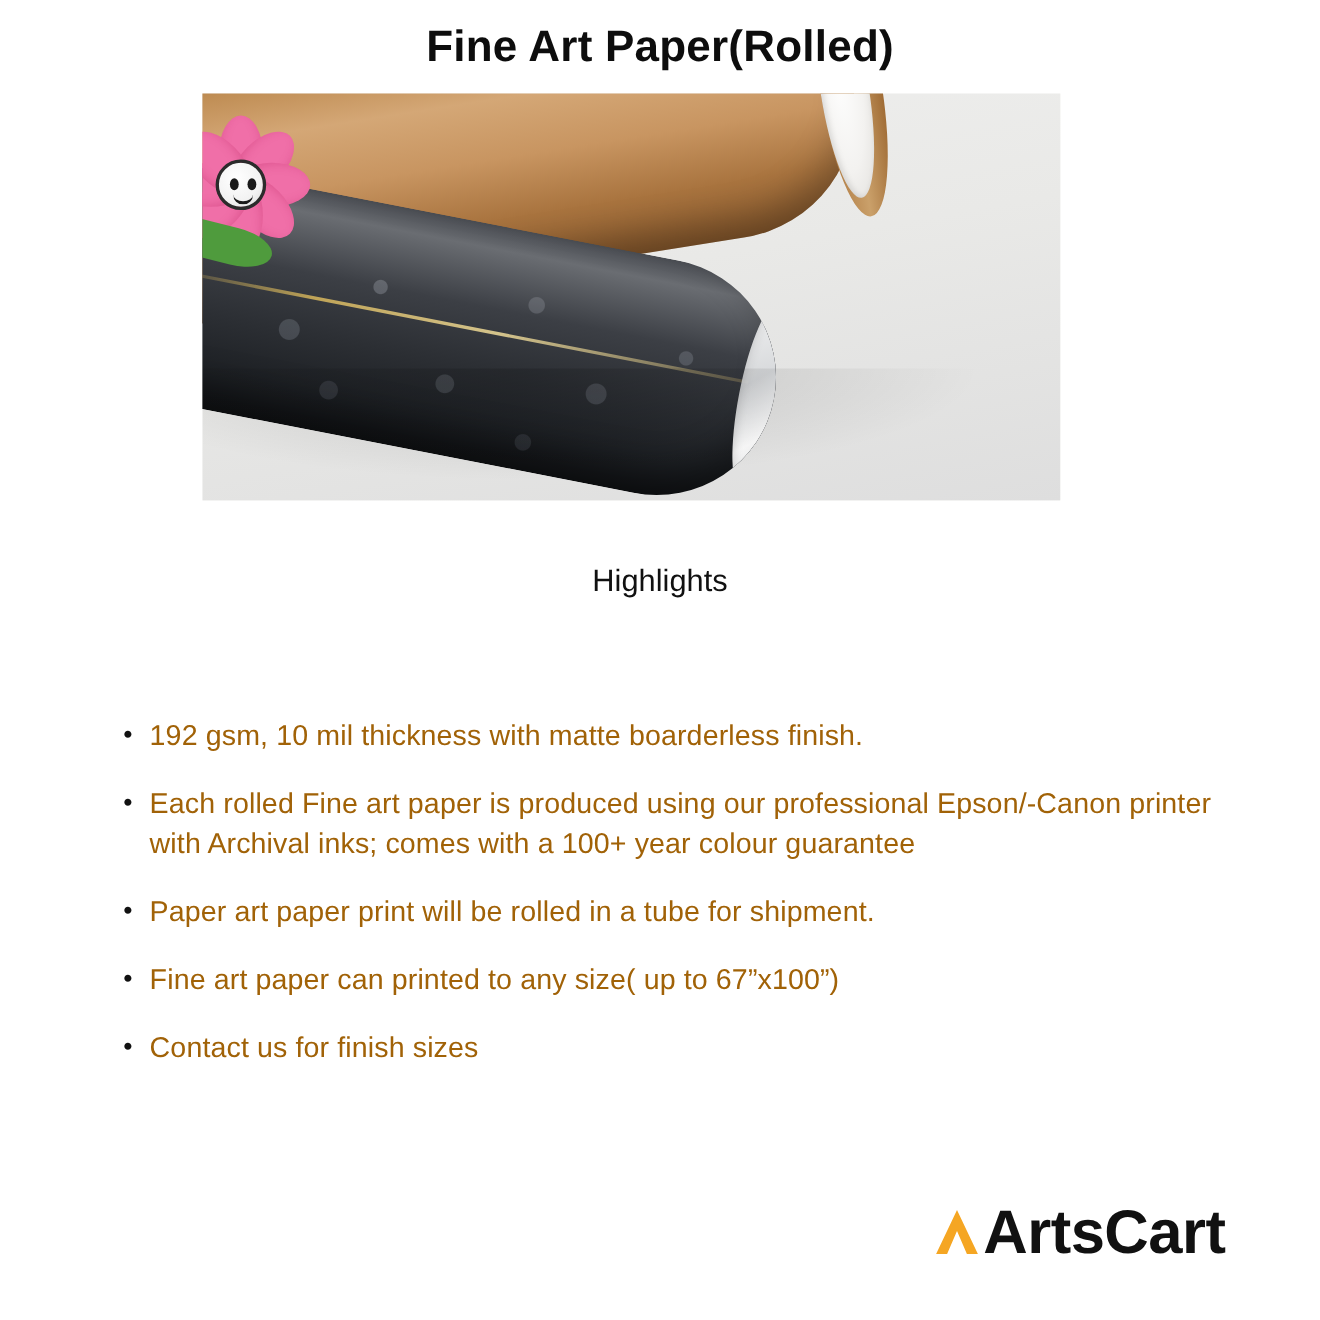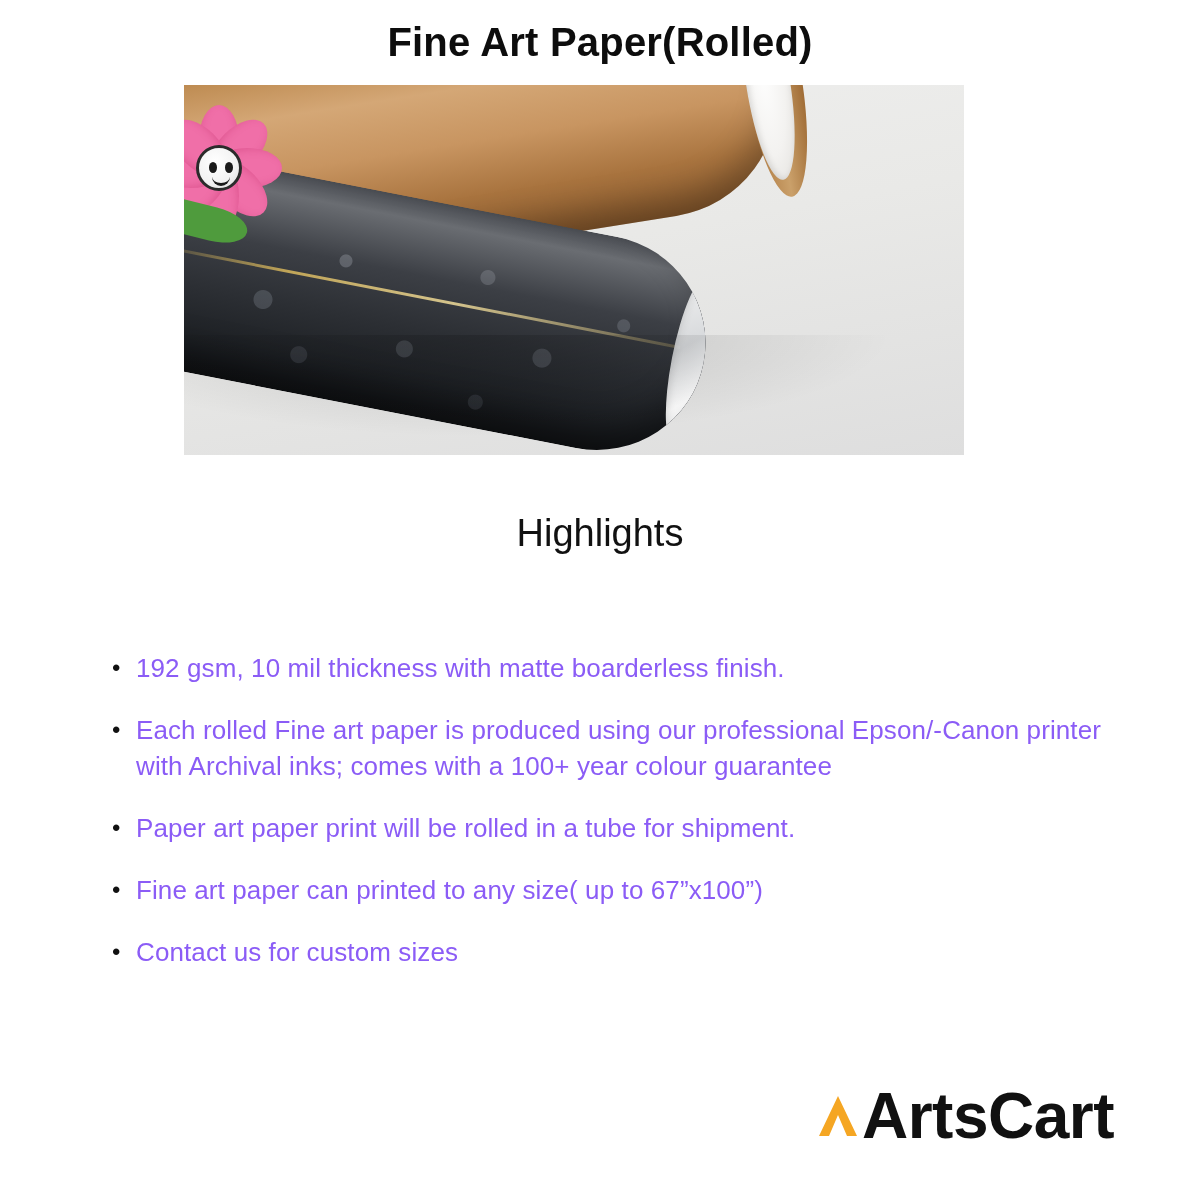--- a/index.html
+++ b/index.html
@@ -237,21 +237,21 @@
     transform: rotate(14deg);
   }
 
   
   .section-title {
     position: absolute;
     top: 512px;
     left: 0;
     width: 1200px;
     text-align: center;
-    font-size: 38px;
+    font-size: 28px;
     font-weight: normal;
     color: #111111;
   }
 
   .bullets {
     position: absolute;
     top: 650px;
     left: 112px;
     width: 1010px;
   }
@@ -264,32 +264,32 @@
     flex: 0 0 auto;
     width: 24px;
     font-size: 24px;
     line-height: 36px;
     color: #111111;
   }
   .bullet-text {
     flex: 1 1 auto;
     font-size: 26px;
     line-height: 36px;
-    color: #8b5cf6;
+    color: #a16207;
     letter-spacing: 0.1px;
   }
 
   
   .logo {
     position: absolute;
     right: 86px;
     bottom: 52px;
     display: flex;
     align-items: center;
-    font-size: 64px;
+    font-size: 56px;
     font-weight: bold;
     color: #111111;
     letter-spacing: -0.5px;
   }
   .logo-mark {
     position: relative;
     width: 44px;
     height: 46px;
     margin-right: 2px;
   }
@@ -354,21 +354,21 @@
     <div class="bullet">
       <div class="bullet-dot">•</div>
       <div class="bullet-text">Paper art paper print will be rolled in a tube for shipment.</div>
     </div>
     <div class="bullet">
       <div class="bullet-dot">•</div>
       <div class="bullet-text">Fine art paper can printed to any size( up to 67”x100”)</div>
     </div>
     <div class="bullet">
       <div class="bullet-dot">•</div>
-      <div class="bullet-text">Contact us for custom sizes</div>
+      <div class="bullet-text">Contact us for finish sizes</div>
     </div>
   </div>
 
   <div class="logo">
     <span class="logo-mark">
       <svg width="44" height="46" viewBox="0 0 44 46" xmlns="http://www.w3.org/2000/svg">
         <polygon points="22,3 41,43 31,43 22,22 13,43 3,43" fill="#F5A623"></polygon>
         <polygon points="22,24 28,38 16,38" fill="#ffffff"></polygon>
       </svg>
     </span>

